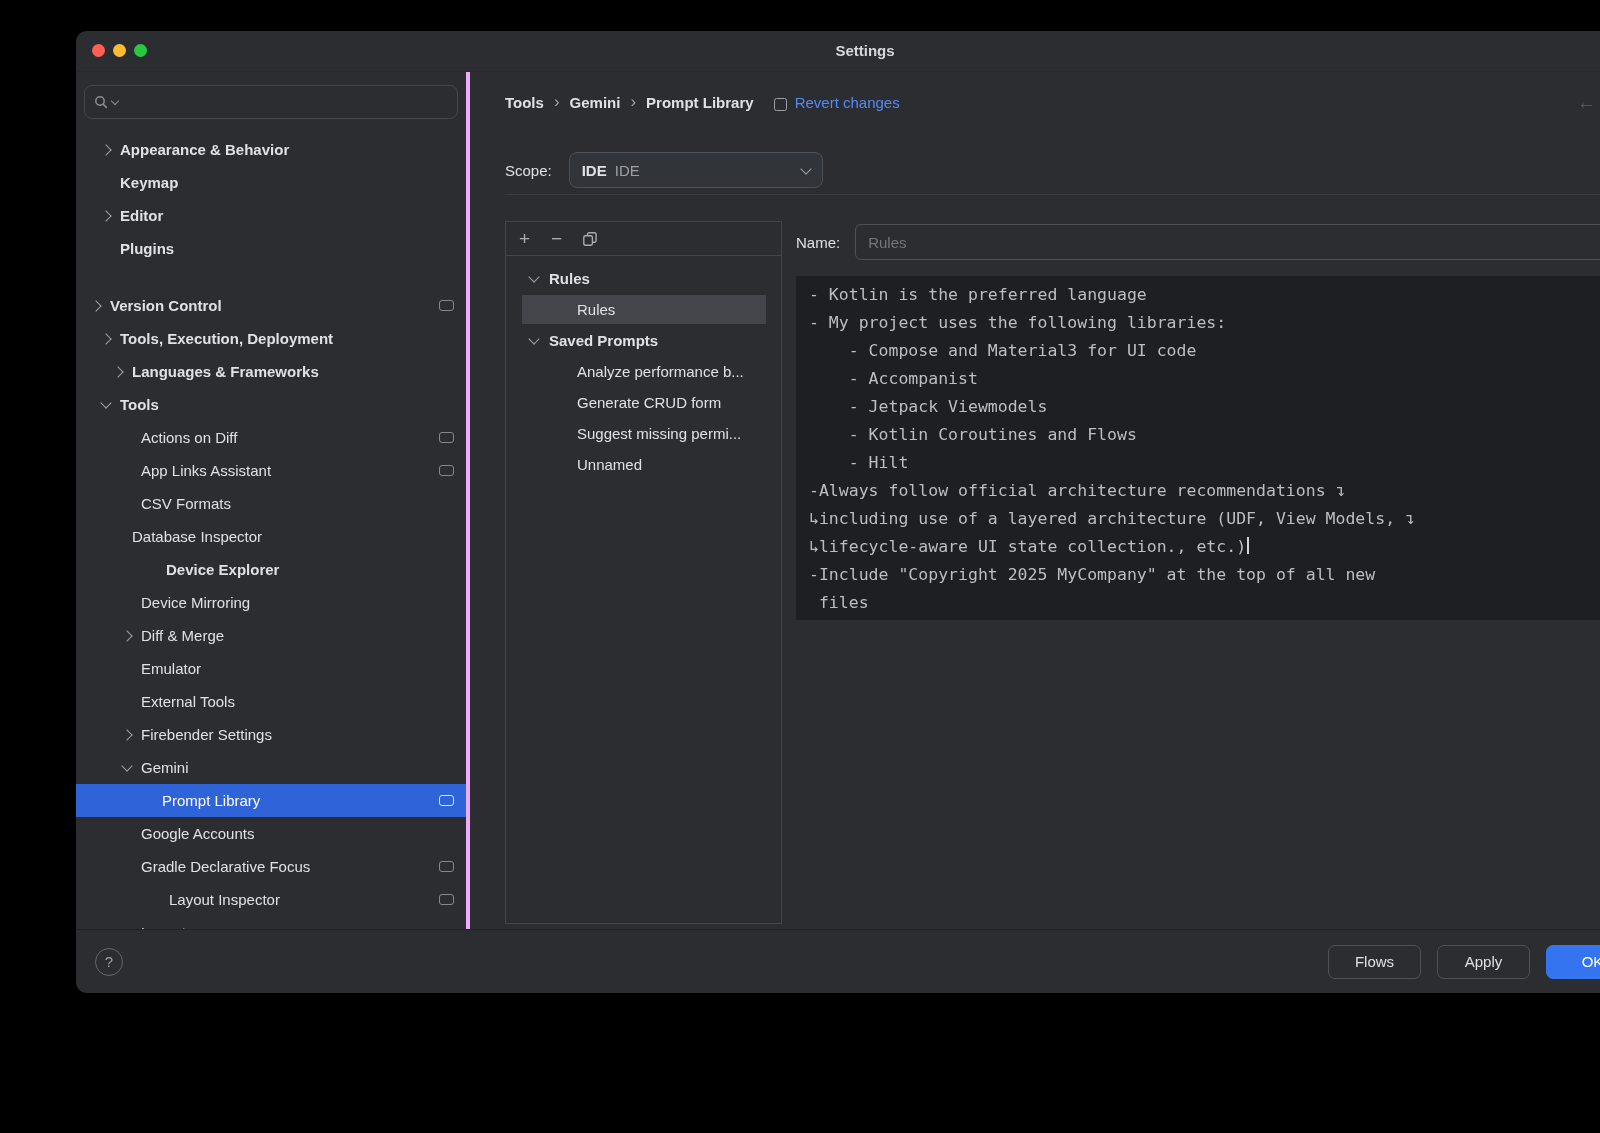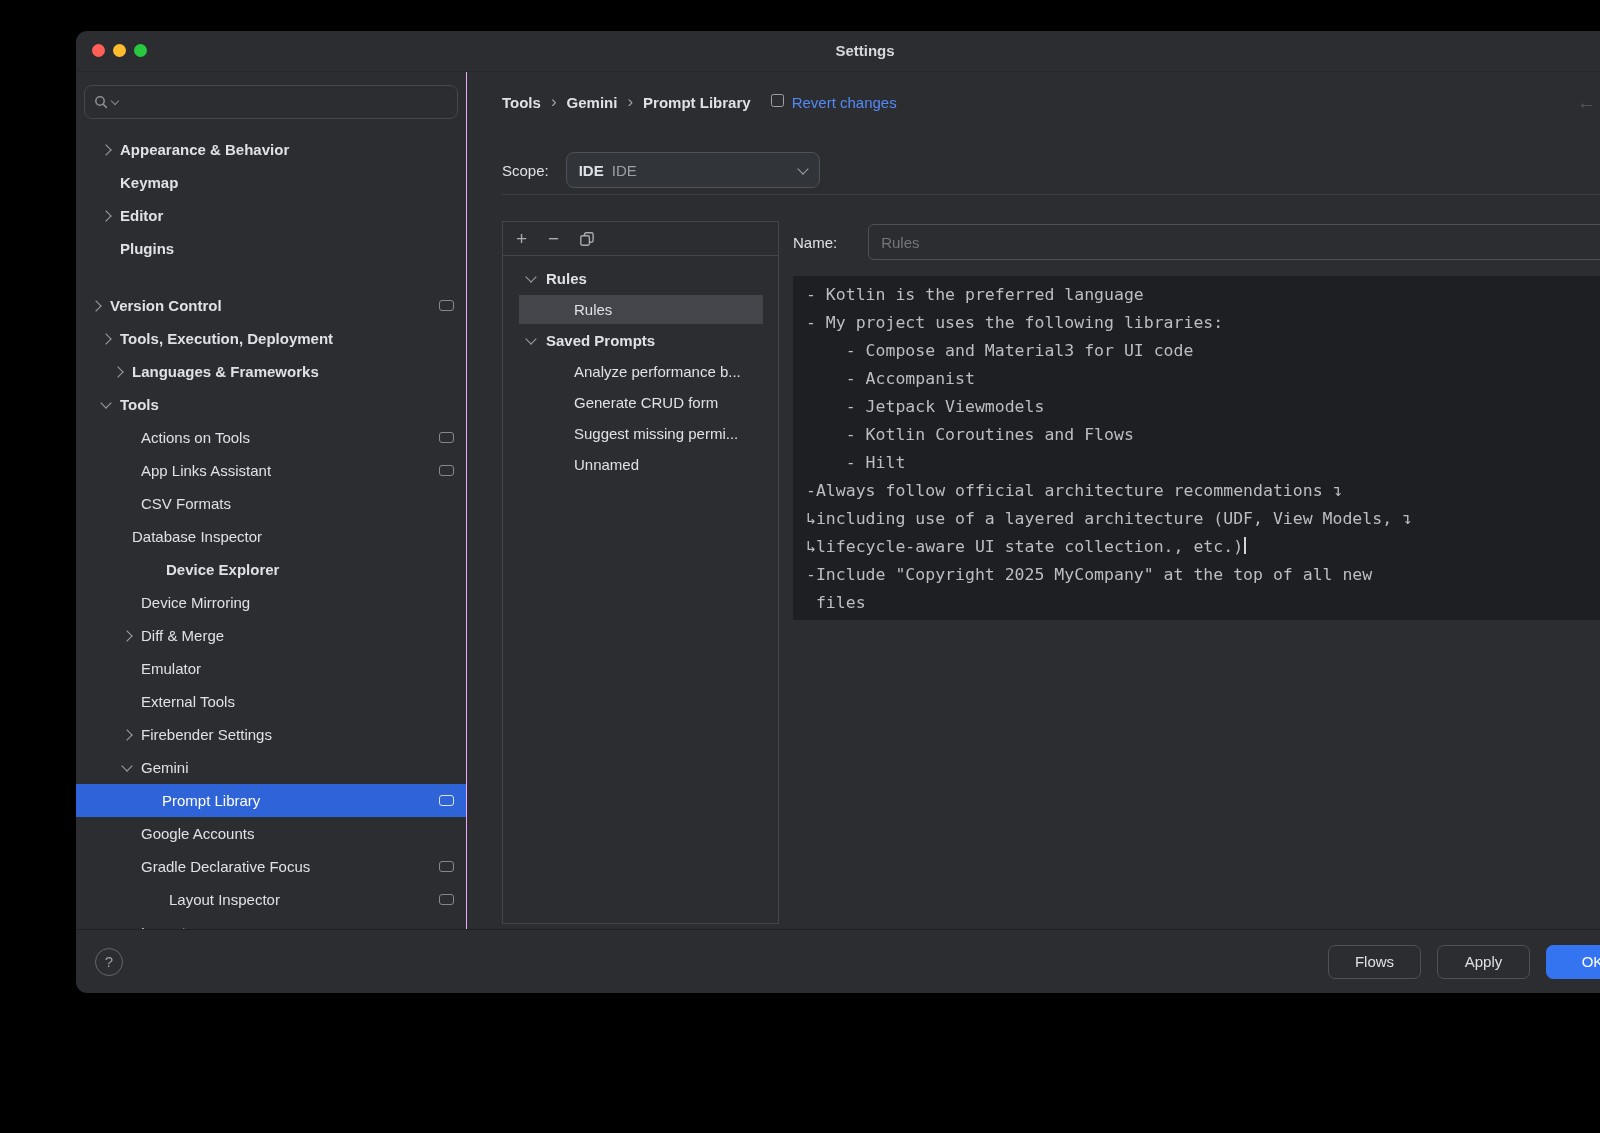--- a/index.html
+++ b/index.html
@@ -13,21 +13,21 @@
     font-size:15px;box-shadow:0 25px 70px rgba(0,0,0,.65);
   }
   
   .titlebar{height:40px;position:relative;border-bottom:1px solid #26282B;}
   .lights{position:absolute;left:16px;top:13px;display:flex;gap:8px;}
   .light{width:13px;height:13px;border-radius:50%;}
   .light.red{background:#FF5F57}.light.yellow{background:#FEBC2E}.light.green{background:#28C840}
   .title{text-align:center;line-height:40px;font-weight:700;color:#D6D8DD;}
   
   .bodyrow{position:absolute;top:41px;bottom:64px;left:0;right:0;display:flex;}
-  .sidebar{width:390px;flex:0 0 390px;border-right:1px solid #f0abfc;position:relative;overflow:hidden;}
+  .sidebar{width:390px;flex:0 0 390px;border-right:4px solid #f0abfc;position:relative;overflow:hidden;}
   .searchbox{margin:13px 8px 0 8px;height:34px;border:1px solid #45474C;border-radius:8px;
     display:flex;align-items:center;padding:0 9px;gap:4px;box-sizing:border-box;}
   .searchbox input{flex:1;background:transparent;border:0;outline:none;color:#DFE1E5;font:inherit;min-width:0;}
   .minichev{width:5px;height:5px;border-right:1.4px solid #8C8F95;border-bottom:1.4px solid #8C8F95;transform:rotate(45deg);margin-top:-2px;}
   .tree{margin-top:14px;}
   .srow{height:33px;display:flex;align-items:center;box-sizing:border-box;cursor:default;}
   .srow.bold .slabel{font-weight:600;}
   .srow.sel{background:#2F64D9;color:#fff;}
   .chev-slot{width:16px;flex:0 0 16px;display:flex;justify-content:center;align-items:center;margin-right:6px;}
   .chev{width:7px;height:7px;border-right:1.6px solid #9DA0A8;border-bottom:1.6px solid #9DA0A8;display:inline-block;}
@@ -35,21 +35,21 @@
   .chev.down{transform:rotate(45deg);margin-top:-3px;}
   .slabel{white-space:nowrap;}
   .cfg{margin-left:auto;margin-right:12px;width:13px;height:9px;border:1.5px solid #85888E;border-radius:3px;flex:0 0 auto;}
   .srow.sel .cfg{border-color:#DCE1EA;}
   
   .main{flex:1;position:relative;}
   .crumbs-row{position:absolute;top:12px;left:35px;right:20px;height:36px;display:flex;align-items:center;}
   .bc{display:flex;align-items:center;}
   .bc-part{font-weight:700;white-space:nowrap;}
   .bc-sep{margin:0 10px;color:#9DA0A8;font-size:17px;}
-  .revert{display:flex;align-items:flex-start;gap:8px;margin-left:20px;cursor:pointer;}
+  .revert{display:flex;align-items:flex-end;gap:8px;margin-left:20px;cursor:pointer;}
   .revert-icon{width:11px;height:11px;border:1.5px solid #9DA0A8;border-radius:2.5px;}
   .revert-label{color:#548AF7;}
   .navs{margin-left:auto;display:flex;gap:19px;font-size:19px;line-height:1;}
   .nav-back{color:#595D64;}
   .nav-fwd{color:#7E828A;}
   .scope-row{position:absolute;top:80px;left:35px;display:flex;align-items:center;}
   .scope-label{margin-right:17px;}
   .dropdown{width:254px;height:36px;box-sizing:border-box;border:1px solid #4E5157;border-radius:8px;
     background:#313438;display:flex;align-items:center;padding:0 12px;cursor:pointer;}
   .dd-bold{font-weight:700;margin-right:8px;}
@@ -64,21 +64,21 @@
   .ptree{padding-top:7px;}
   .prow{height:31px;display:flex;align-items:center;position:relative;box-sizing:border-box;cursor:default;}
   .prow.group{padding-left:20px;}
   .prow.group .plabel{font-weight:600;}
   .prow.item{padding-left:71px;}
   .prow.sel::before{content:"";position:absolute;left:16px;right:15px;top:1px;bottom:1px;background:#43454A;}
   .plabel{position:relative;white-space:nowrap;}
   .prow .chev-slot{margin-right:7px;}
   
   .name-row{position:absolute;top:152px;left:326px;right:39px;display:flex;align-items:center;}
-  .name-label{margin-right:31px;}
+  .name-label{margin-right:15px;}
   .name-input{flex:1;height:36px;box-sizing:border-box;border:1px solid #4E5157;border-radius:6px;
     background:transparent;color:#73767C;padding:0 12px;font:inherit;outline:none;}
   .editor{position:absolute;top:204px;left:326px;right:29px;height:344px;background:#1E1F22;
     box-sizing:border-box;padding:5px 0 0 13px;white-space:pre;overflow:hidden;
     font-family:"DejaVu Sans Mono","Liberation Mono",monospace;font-size:16.5px;line-height:28px;color:#BCBEC4;}
   .eline{height:28px;}
   .caret{display:inline-block;width:2px;height:17px;background:#D2D4DA;vertical-align:-2px;margin-left:1px;}
   
   .footer{position:absolute;bottom:0;left:0;right:0;height:64px;border-top:1px solid #202124;
     display:flex;align-items:center;padding:0 15px;box-sizing:border-box;}
@@ -157,21 +157,21 @@
             <span class="slabel">Languages &amp; Frameworks</span>
           </div>
           <div class="srow bold" style="padding-left: 22px;">
             <span class="chev-slot">
               <span class="chev down"></span>
             </span>
             <span class="slabel">Tools</span>
           </div>
           <div class="srow" style="padding-left: 43px;">
             <span class="chev-slot"></span>
-            <span class="slabel">Actions on Tools</span>
+            <span class="slabel">Actions on Diff</span>
             <span class="cfg"></span>
           </div>
           <div class="srow" style="padding-left: 43px;">
             <span class="chev-slot"></span>
             <span class="slabel">App Links Assistant</span>
             <span class="cfg"></span>
           </div>
           <div class="srow" style="padding-left: 43px;">
             <span class="chev-slot"></span>
             <span class="slabel">CSV Formats</span>

